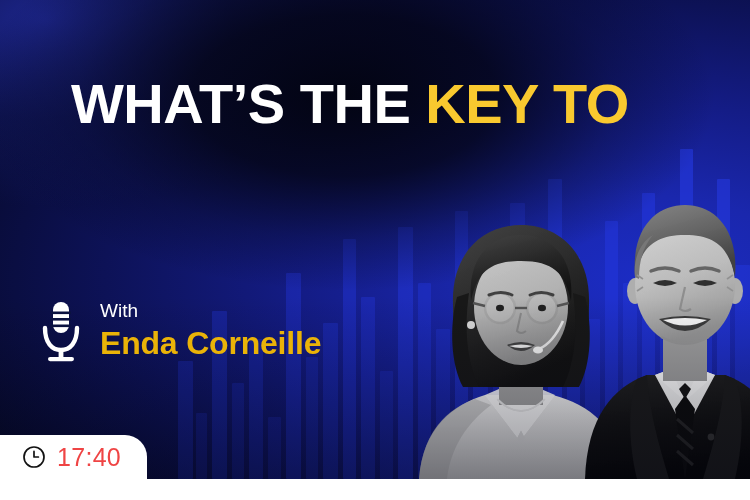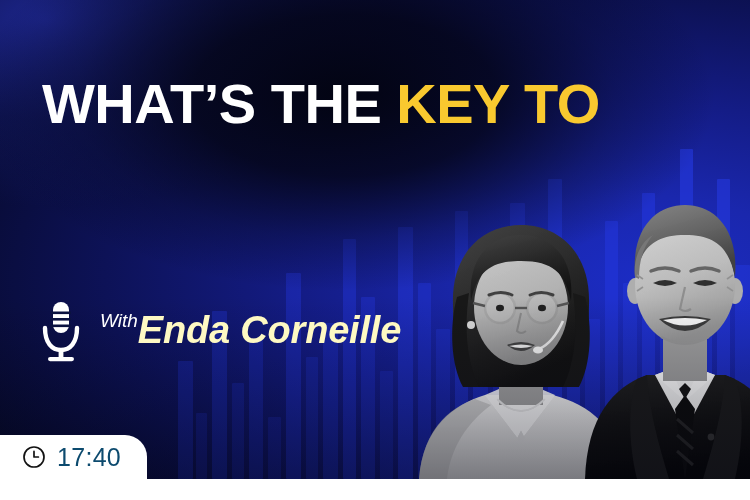--- a/index.html
+++ b/index.html
@@ -88,44 +88,44 @@
     font-size: 56px;
     line-height: 1.30;
     font-weight: 700;
     letter-spacing: -0.5px;
     color: #ffffff;
     font-family: "Liberation Sans", sans-serif;
     text-transform: uppercase;
     z-index: 5;
   }
   .headline .hl-accent { color: #f9c92f; }
-  .hl-line { display: block; white-space: nowrap; }
+  .hl-line { display: block; white-space: nowrap; margin-left: 29px; }
 
   
   .presenter {
     position: absolute;
     left: 38px;
     top: 300px;
     display: flex;
     align-items: center;
     gap: 16px;
     z-index: 5;
   }
   .mic-icon { flex: 0 0 auto; width: 46px; height: 62px; }
-  .presenter-text { display: flex; flex-direction: row; justify-content: flex-start; font-style: italic; }
+  .presenter-text { display: flex; flex-direction: column; justify-content: flex-start; }
   .presenter-with {
     color: #ffffff;
     font-size: 19px;
     font-weight: 400;
     line-height: 1.15;
     margin-bottom: 4px;
   }
   .presenter-name {
-    color: #fef9c3;
-    font-size: 38px;
+    color: #eab308;
+    font-size: 32px;
     font-weight: 700;
     line-height: 1.1;
     letter-spacing: -0.2px;
   }
 
   
   .duration-badge {
     position: absolute;
     left: 0;
     bottom: 0;
@@ -133,21 +133,21 @@
     padding: 0 26px 0 22px;
     background: #ffffff;
     border-top-right-radius: 22px;
     display: flex;
     align-items: center;
     gap: 11px;
     z-index: 6;
   }
   .clock-icon { flex: 0 0 auto; width: 24px; height: 24px; }
   .duration-text {
-    color: #0c4a6e;
+    color: #ef4444;
     font-size: 25px;
     font-weight: 400;
     letter-spacing: 0.3px;
     line-height: 1;
   }
 </style>
 </head>
 <body>
 
 <div id="thumbnail-card">

